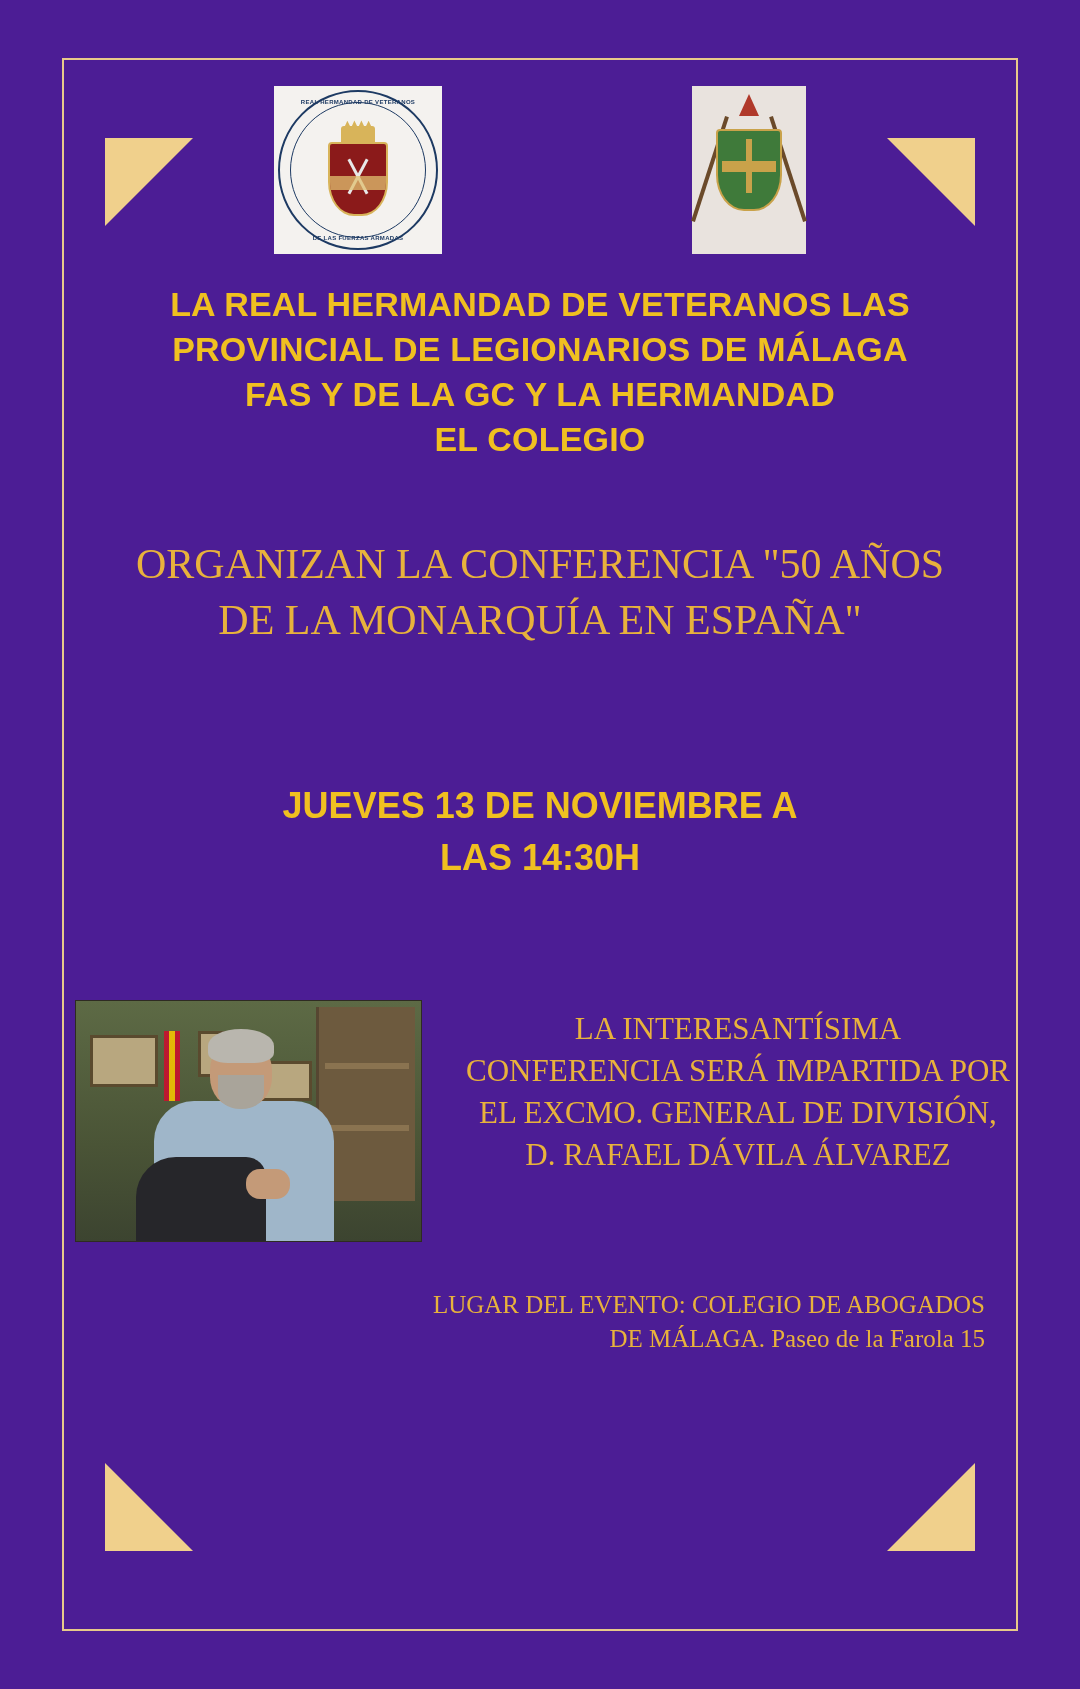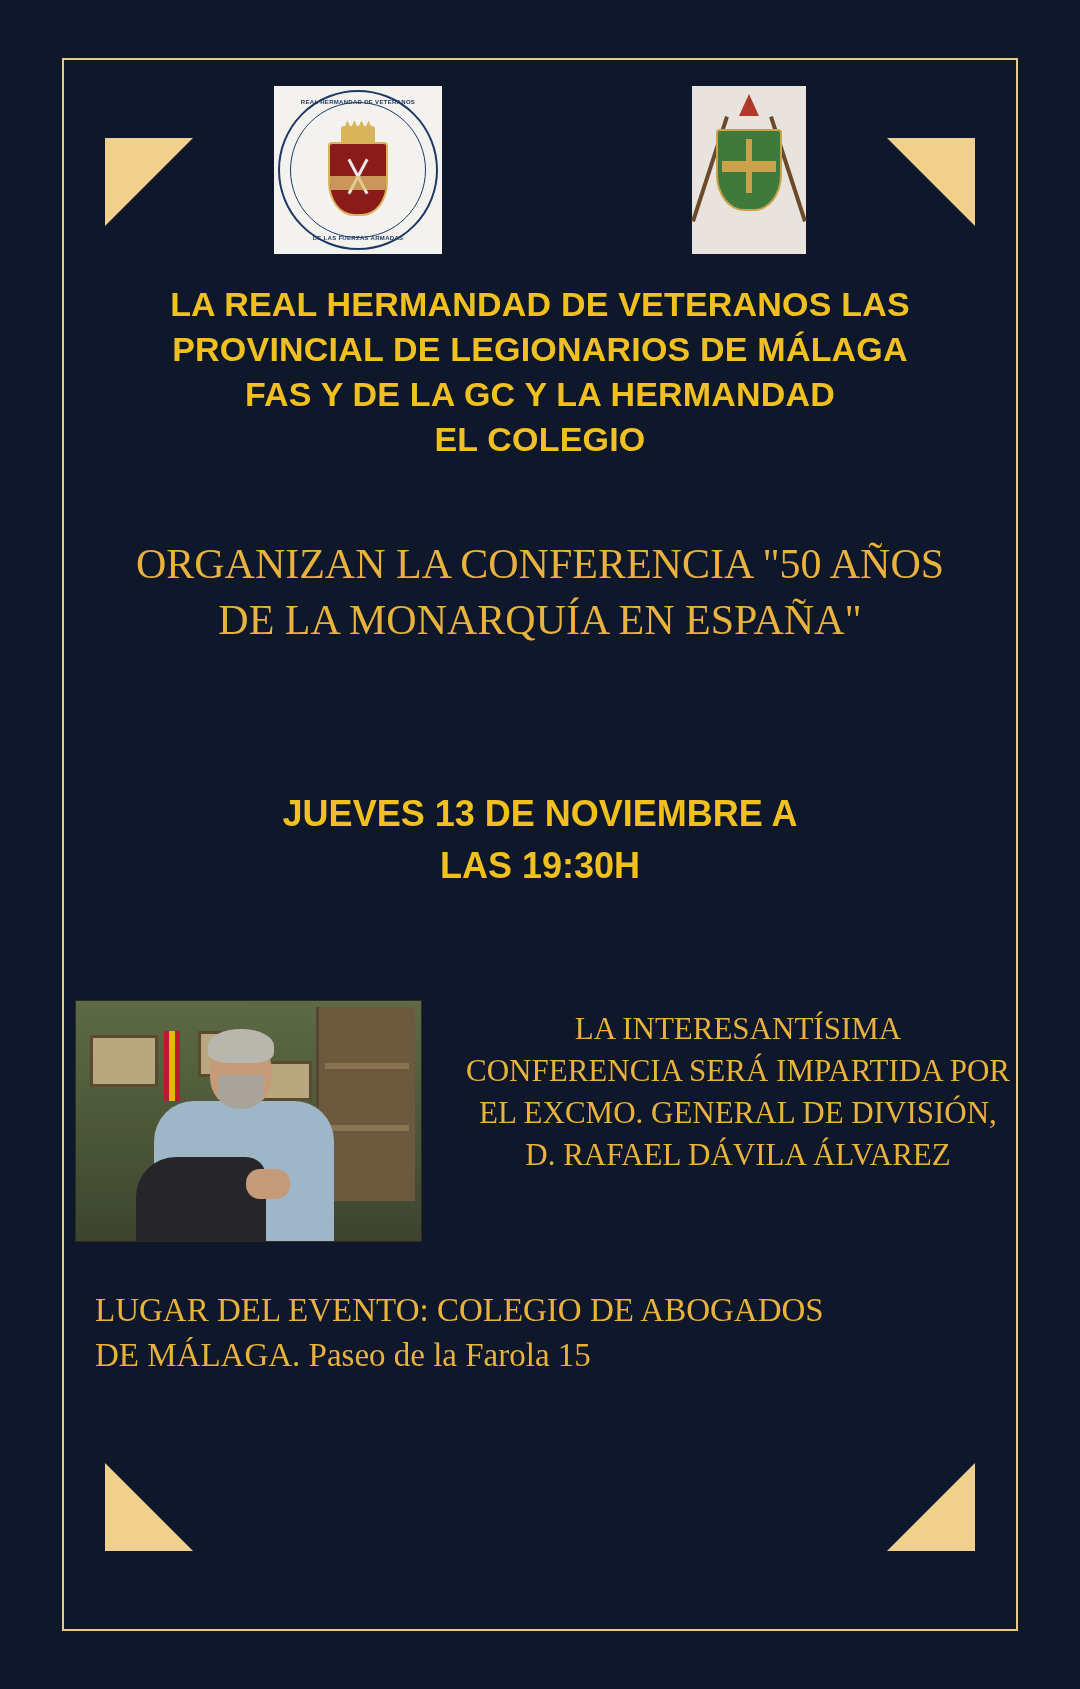--- a/index.html
+++ b/index.html
@@ -4,21 +4,21 @@
 <style>
   html, body {
     margin: 0;
     padding: 0;
     background: #ffffff;
   }
   .poster {
     position: relative;
     width: 1080px;
     height: 1689px;
-    background: #0f172a;
+    background: #4c1d95;
     overflow: hidden;
     font-family: "Liberation Serif", serif;
   }
   .inner-border {
     position: absolute;
     left: 62px;
     top: 58px;
     right: 62px;
     bottom: 58px;
     border: 2px solid #e8c98a;
@@ -252,21 +252,20 @@
     position: absolute;
     top: 780px;
     left: 95px;
     right: 95px;
     text-align: center;
     color: #f0c020;
     font-family: "Liberation Sans", sans-serif;
     font-weight: bold;
     font-size: 36px;
     line-height: 1.45;
-    margin-top: 8px;
   }
 
   
   .speaker-row {
     position: absolute;
     top: 1000px;
     left: 75px;
     right: 70px;
     display: flex;
     align-items: flex-start;
@@ -385,24 +384,24 @@
     line-height: 1.36;
     text-align: center;
     padding-top: 8px;
   }
 
   .venue {
     position: absolute;
     top: 1288px;
     left: 95px;
     right: 95px;
-    text-align: left;
+    text-align: right;
     color: #e8b23c;
     font-family: "Liberation Serif", serif;
-    font-size: 33px;
+    font-size: 25px;
     line-height: 1.35;
   }
   .venue .addr {
     font-family: "Liberation Serif", serif;
   }
 </style>
 </head>
 <body>
 
 <div class="poster">
@@ -446,21 +445,21 @@
     <span class="lead">LA </span><span>REAL HERMANDAD DE VETERANOS LAS</span>
     <div>PROVINCIAL DE LEGIONARIOS DE MÁLAGA</div>
     <div>FAS Y DE LA GC Y LA HERMANDAD</div>
     <div>EL COLEGIO</div>
   </div>
 
   <div class="subhead">ORGANIZAN LA CONFERENCIA "50 AÑOS DE LA MONARQUÍA EN ESPAÑA"</div>
 
   <div class="datetime">
     <div>JUEVES 13 DE NOVIEMBRE A</div>
-    <div>LAS  19:30H</div>
+    <div>LAS  14:30H</div>
   </div>
 
   <div class="speaker-row">
     <div class="photo">
       <div class="wall"></div>
       <div class="shelf"></div>
       <div class="frame1"></div>
       <div class="frame2"></div>
       <div class="frame3"></div>
       <div class="flag"></div>

